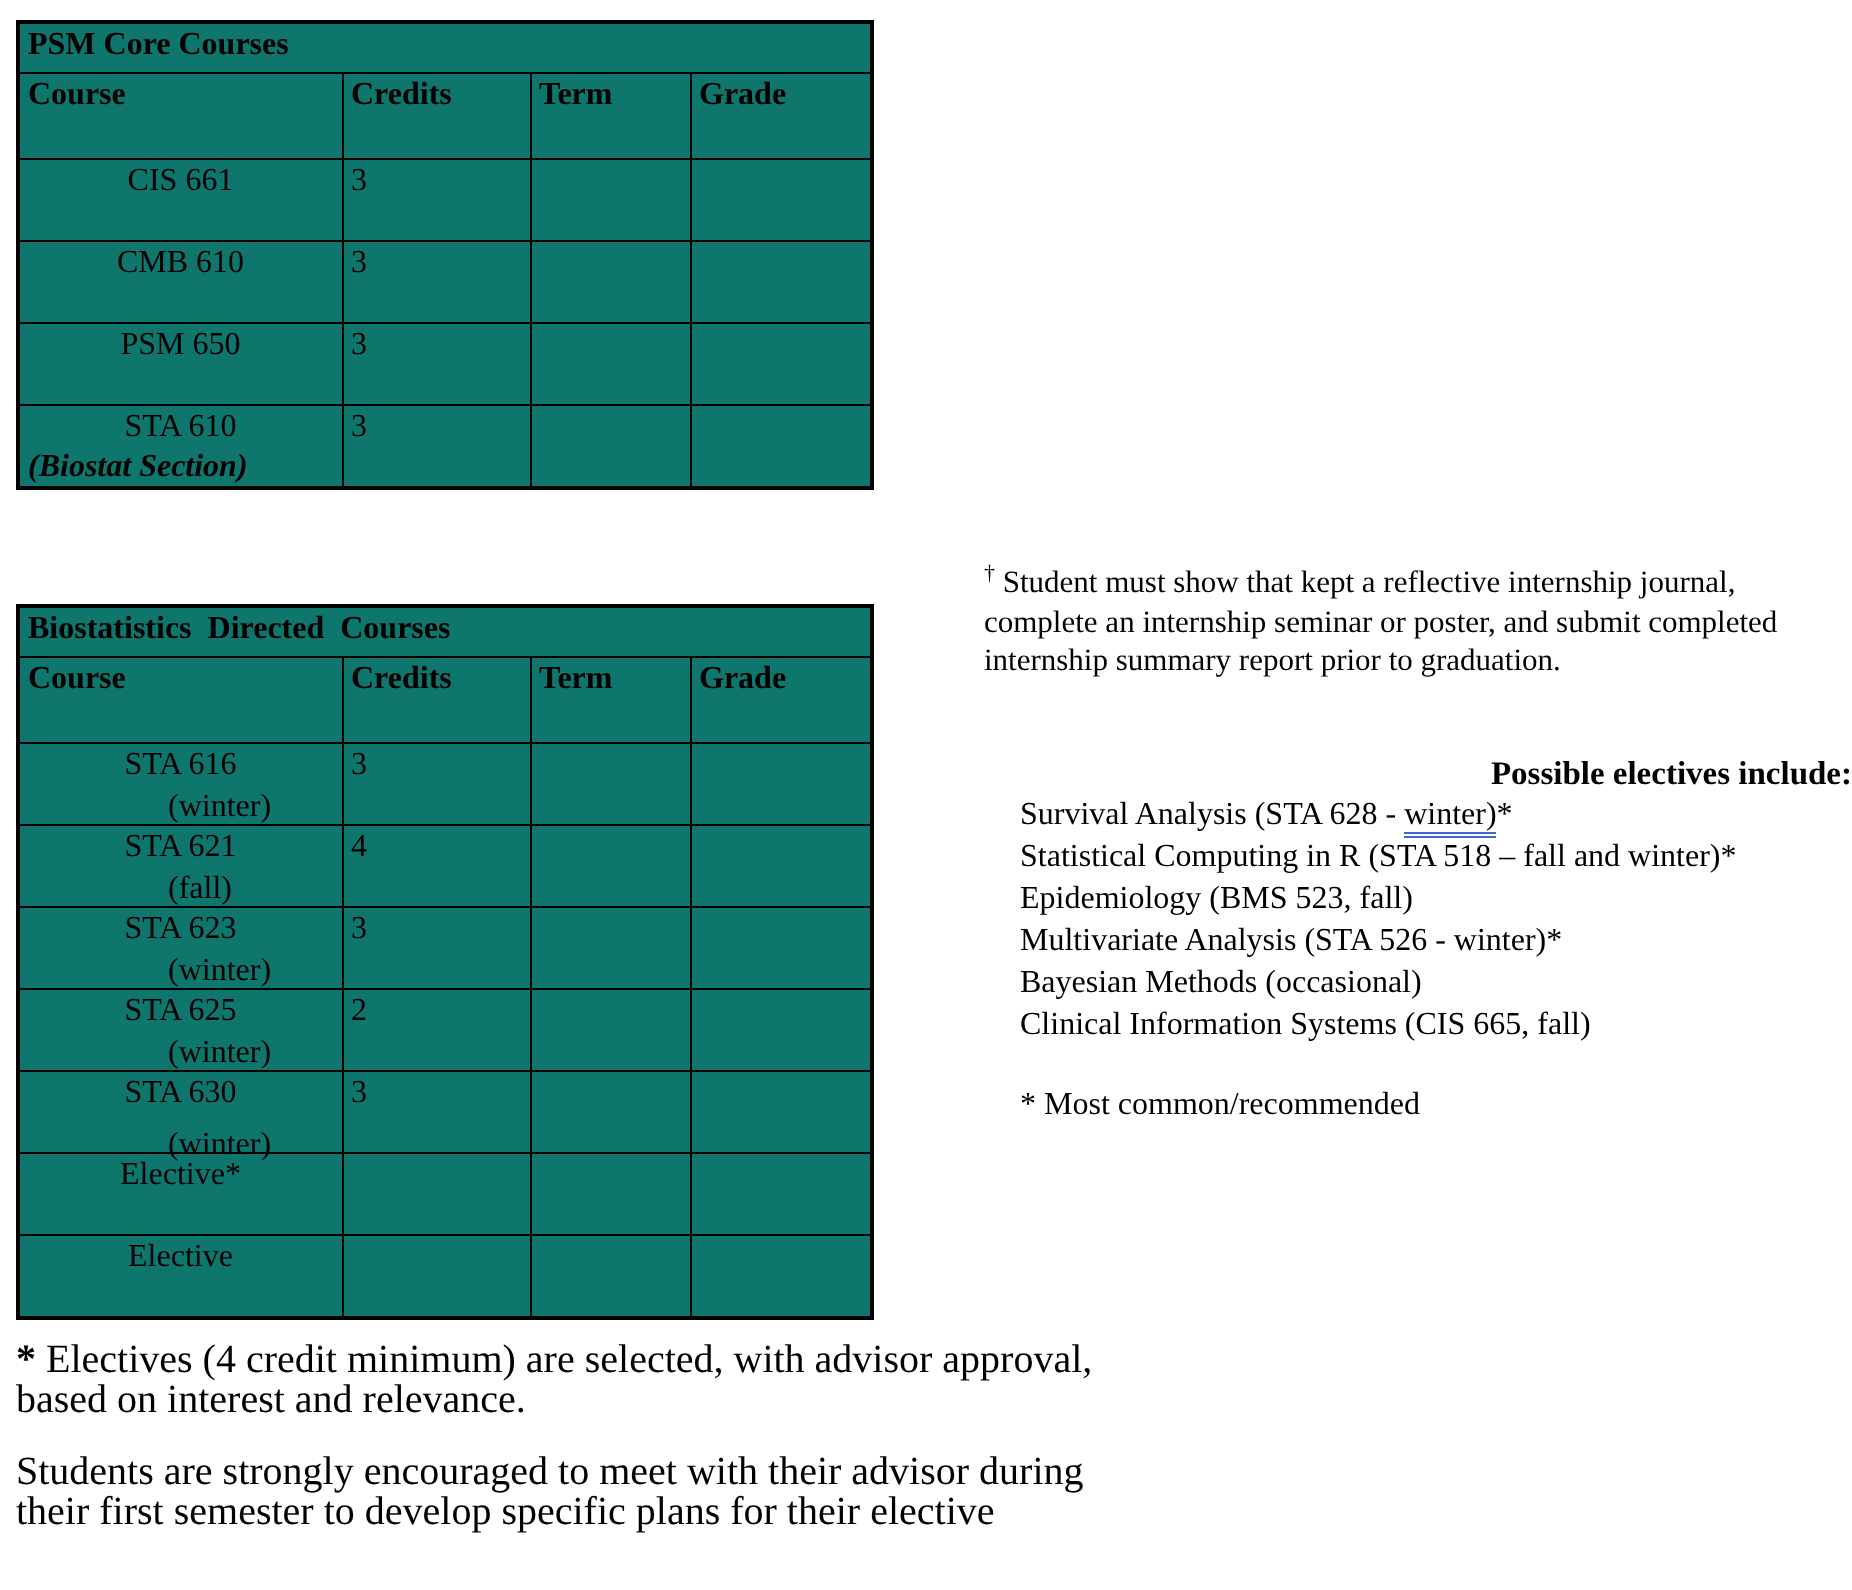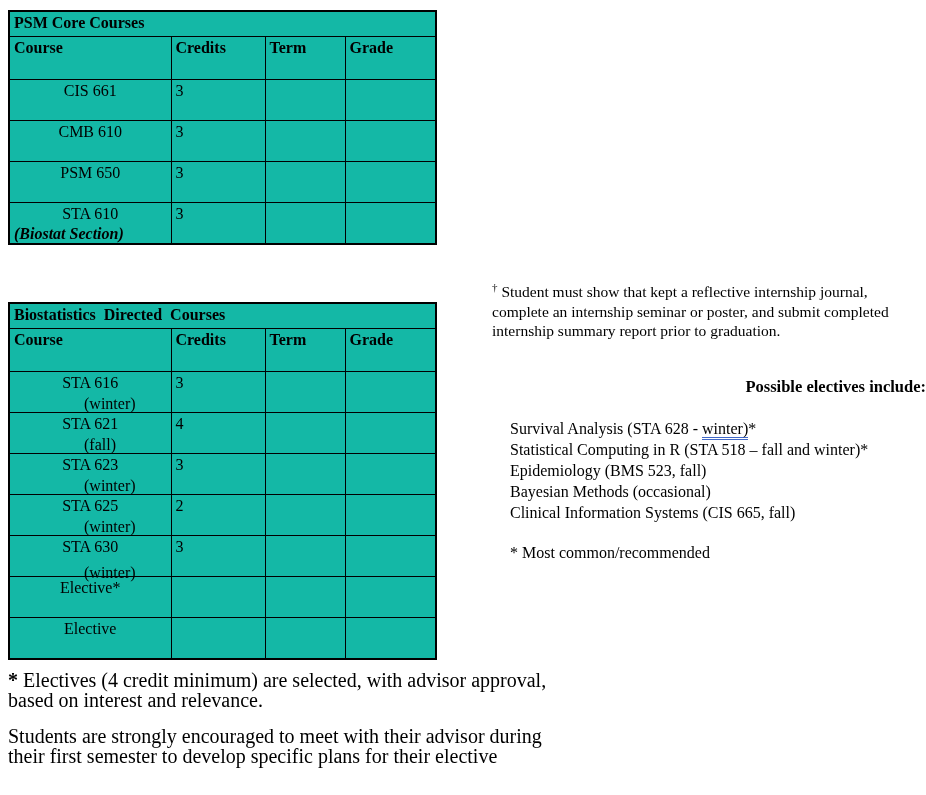--- a/index.html
+++ b/index.html
@@ -5,21 +5,21 @@
   html,body{margin:0;padding:0;}
   body{
     width:926px;height:795px;background:#ffffff;color:#000;
     font-family:"Liberation Serif","DejaVu Serif",serif;
   }
   .page{position:relative;width:926px;height:795px;overflow:hidden;background:#fff;}
 
   
   table.doc{
     position:absolute;left:8px;border-collapse:collapse;table-layout:fixed;
-    width:427px;background:#14b8a6;border:2px solid #000;padding-left:40px;
+    width:427px;background:#0f766e;border:2px solid #000;padding-left:40px;
   }
   #table1{top:10px;}
   #table2{top:302px;}
   table.doc th, table.doc td{
     border:1.5px solid #000;padding:2px 4px;text-align:left;
     font-size:16px;vertical-align:top;overflow:visible;
   }
   td.title-cell{
     text-align:center;font-weight:bold;font-size:18px;
     padding:1px 0 2px;height:20px;vertical-align:middle;
@@ -37,21 +37,21 @@
   
   .internship{
     position:absolute;left:492px;top:282px;width:436px;
     font-size:15.5px;line-height:19.5px;
   }
   .dagger{font-size:11px;vertical-align:super;line-height:0;}
   .fn-line{white-space:nowrap;}
 
   .electives{position:absolute;left:510px;top:377px;width:416px;font-size:16px;}
   .electives .heading{font-weight:bold;font-size:16.5px;text-align:right;}
-  .elist{margin-top:21px;}
+  .elist{}
   .elist .eline{line-height:21px;white-space:nowrap;}
   .uline{border-bottom:3px double #4169c8;}
   .star-note{margin-top:19px;line-height:21px;}
 
   
   .bottom-notes{position:absolute;left:8px;top:671px;width:460px;font-size:20px;line-height:19.5px;}
   .bn-line{white-space:nowrap;}
   .para2{margin-top:17px;}
   b.star{font-weight:bold;}
 </style>
@@ -221,20 +221,21 @@
     <div class="fn-line">complete an internship seminar or poster, and submit completed</div>
     <div class="fn-line">internship summary report prior to graduation.</div>
   </div>
 
   <div class="electives">
     <div class="heading">Possible electives include:</div>
     <div class="elist">
       <div class="eline"><span>Survival Analysis (STA 628 - </span><span class="uline">winter)</span><span>*</span></div>
       <div class="eline">Statistical Computing in R (STA 518 – fall and winter)*</div>
       <div class="eline">Epidemiology (BMS 523, fall)</div>
+      <div class="eline">Multivariate Analysis (STA 526 - winter)*</div>
       <div class="eline">Bayesian Methods (occasional)</div>
       <div class="eline">Clinical Information Systems (CIS 665, fall)</div>
     </div>
     <div class="star-note">* Most common/recommended</div>
   </div>
 
   <div class="bottom-notes">
     <div class="para1">
       <div class="bn-line"><b class="star">*</b> <span>Electives (4 credit minimum) are selected, with advisor approval,</span></div>
       <div class="bn-line">based on interest and relevance.</div>

